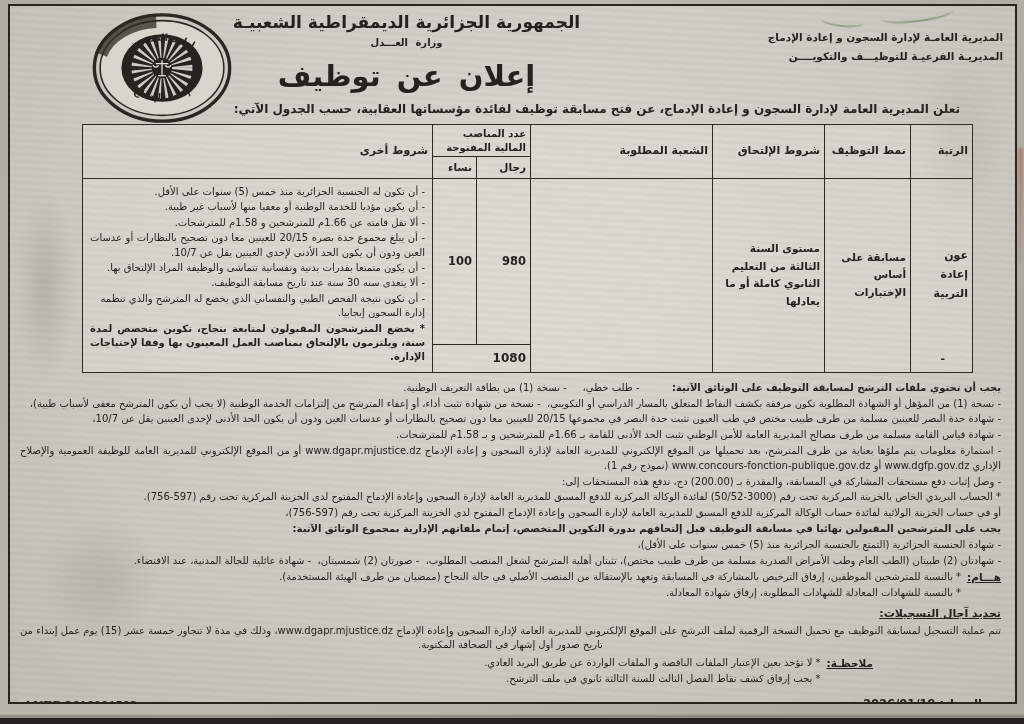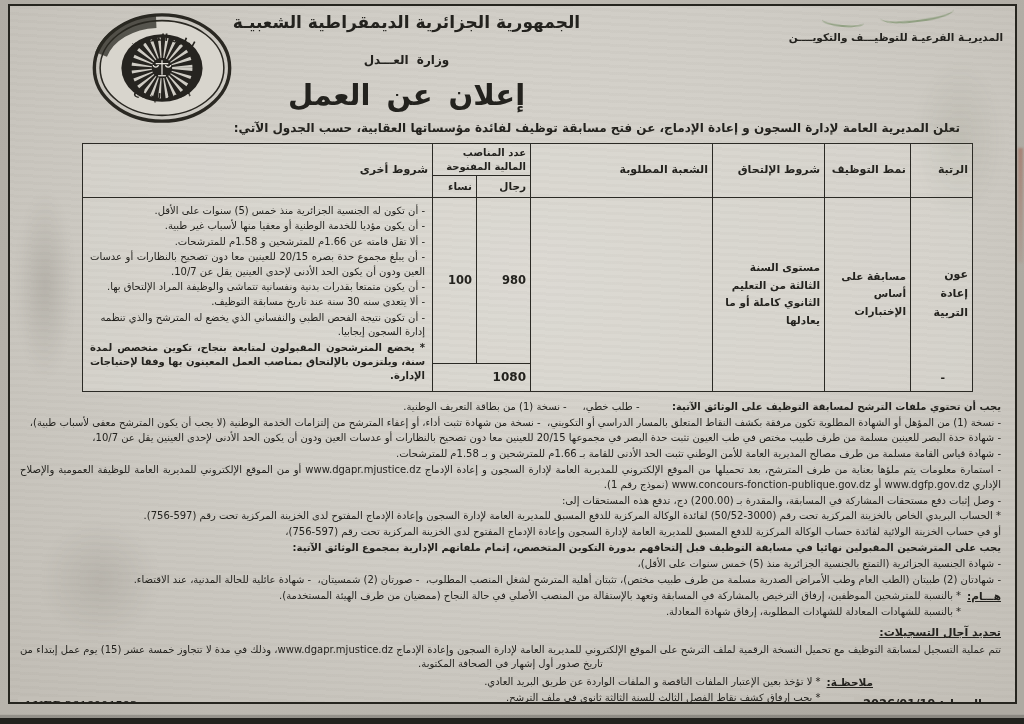--- a/index.html
+++ b/index.html
@@ -28,21 +28,21 @@
     direction:rtl;overflow:hidden;
   }
   .frame::before{content:"";position:absolute;inset:0;pointer-events:none;
     background:repeating-linear-gradient(3deg,rgba(60,55,45,.025) 0 3px,transparent 3px 7px);}
 
   
   .header{display:flex;padding:6px 12px 0 12px;position:relative;}
   .dir-block{width:252px;font-size:10.5px;font-weight:bold;line-height:1.8;text-align:right;padding-top:16px;}
   .center-block{flex:1;text-align:center;padding-left:40px;}
   .republic{font-size:17px;font-weight:bold;}
-  .ministry{font-size:12px;font-weight:bold;margin-top:21px;word-spacing:4px;}
+  .ministry{font-size:10px;font-weight:bold;margin-top:5px;word-spacing:4px;}
   .ad-title{font-size:29px;font-weight:bold;margin-top:11px;word-spacing:6px;}
   .logo{position:absolute;left:76px;top:4px;width:152px;height:116px;}
 
   
   .intro{font-size:12px;font-weight:bold;padding:9px 55px 0 0;}
 
   
   table{border-collapse:collapse;margin:8px 42px 0 auto;table-layout:fixed;width:890px;background:rgba(224,221,214,.45);}
   th,td{border:1.6px solid #2b2a25;padding:2px 4px;vertical-align:middle;text-align:right;font-size:11px;}
   th{font-weight:bold;line-height:1.35;}
@@ -75,26 +75,27 @@
     font-weight:bold;font-size:13.5px;background:#c3bfb7;padding:0 10px 0 5px;letter-spacing:.5px;color:#1d1c18;}
   .news-date{position:absolute;bottom:-9px;right:24px;font-weight:bold;font-size:11.5px;background:#c3bfb7;padding:0 9px;}
 </style>
 </head>
 <body>
 
 <div class="frame">
 
   <div class="header">
     <div class="dir-block">
+      <div>المديرية العامـة لإدارة السجون و إعادة الإدماج</div>
       <div>المديريـة الفرعيـة للتوظيـــف والتكويــــن</div>
     </div>
     <div class="center-block">
       <div class="republic">الجمهورية الجزائرية الديمقراطية الشعبيـة</div>
       <div class="ministry">وزارة العـــدل</div>
-      <div class="ad-title">إعلان عن العمل</div>
+      <div class="ad-title">إعلان عن توظيف</div>
     </div>
     <div class="logo">
       <svg viewBox="-76 -60 152 120" width="152" height="116" aria-hidden="true">
         <ellipse rx="70" ry="55" fill="none" stroke="#2a2822" stroke-width="3.5"></ellipse>
         <ellipse rx="64" ry="49" fill="#d8d5cd" stroke="#2a2822" stroke-width="1.6"></ellipse>
         <path d="M -63,-14 A 63,48 0 0 1 -6,-48" stroke="rgba(42,40,34,0.75)" stroke-width="13" fill="none"></path>
         <ellipse rx="42" ry="35" fill="#262420"></ellipse>
         <circle r="21" fill="none" stroke="#cfccc4" stroke-width="21" stroke-dasharray="2.2,3.4"></circle>
         <circle r="10" fill="#262420"></circle>
         <g stroke="#e9e6df" stroke-width="1.3" fill="none">

